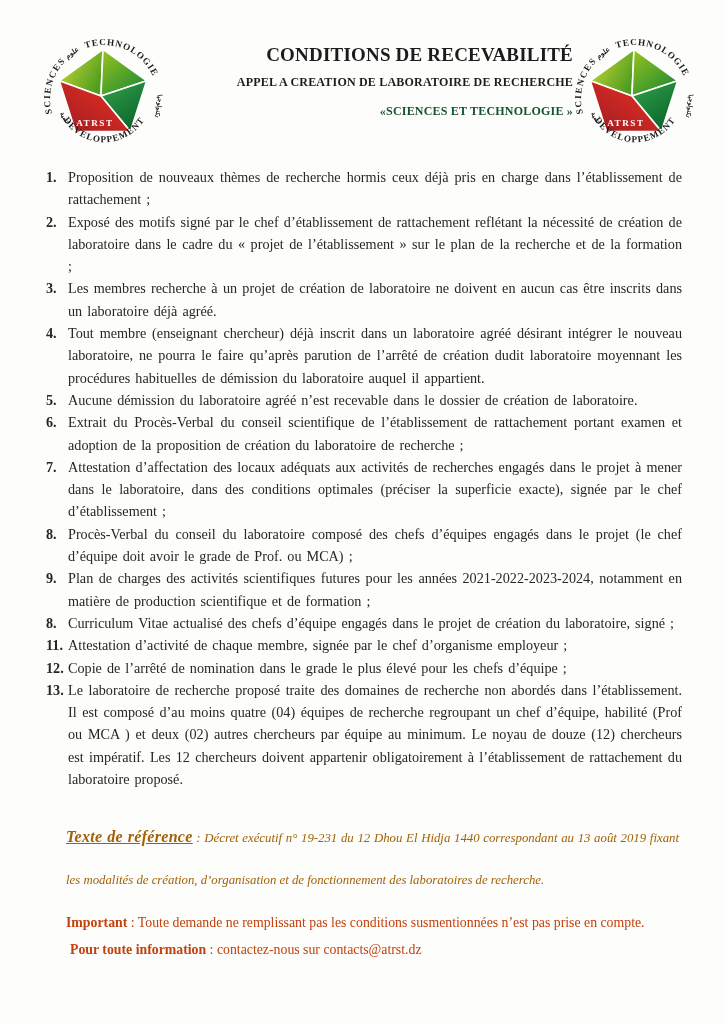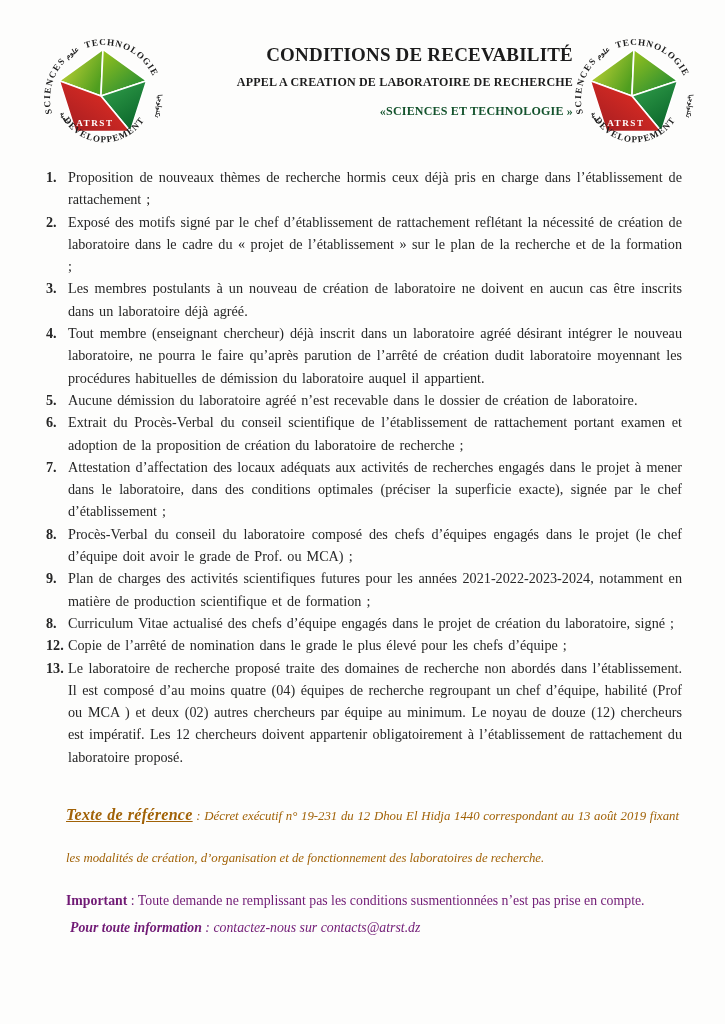--- a/index.html
+++ b/index.html
@@ -76,23 +76,23 @@
     text-align:justify;
     color:#a16207;
   }
   .reference .ref-label {
     font-size:16px;
     font-weight:bold;
     text-decoration:underline;
     letter-spacing:.3px;
   }
   
-  .footer { padding:2px 46px 0 66px; font-size:13.8px; color:#701a75; }
+  .footer { padding:2px 46px 0 66px; font-size:13.8px; color:#c2410c; }
   .foot-line-1 { margin-top:12px; }
-  .foot-line-2 { margin-top:11px; padding-left:4px;font-style:italic; }
+  .foot-line-2 { margin-top:11px; padding-left:4px; }
   .foot-label { font-weight:bold; }
 </style>
 </head>
 <body>
 
 <div class="page">
 
   <div class="header">
 
     <div class="logo-box">
@@ -208,21 +208,21 @@
       <span class="txt">Proposition de nouveaux thèmes de recherche hormis ceux déjà pris en charge dans l’établissement de rattachement ;</span>
     </div>
 
     <div class="item">
       <span class="num">2.</span>
       <span class="txt">Exposé des motifs signé par le chef d’établissement de rattachement reflétant la nécessité de création de laboratoire dans le cadre du « projet de l’établissement » sur le plan de la recherche et de la formation ;</span>
     </div>
 
     <div class="item">
       <span class="num">3.</span>
-      <span class="txt">Les membres postulants à un nouveau de création de laboratoire ne doivent en aucun cas être inscrits dans un laboratoire déjà agréé.</span>
+      <span class="txt">Les membres recherche à un projet de création de laboratoire ne doivent en aucun cas être inscrits dans un laboratoire déjà agréé.</span>
     </div>
 
     <div class="item">
       <span class="num">4.</span>
       <span class="txt">Tout membre (enseignant chercheur) déjà inscrit dans un laboratoire agréé désirant intégrer le nouveau laboratoire, ne pourra le faire qu’après parution de l’arrêté de création dudit laboratoire moyennant les procédures habituelles de démission du laboratoire auquel il appartient.</span>
     </div>
 
     <div class="item">
       <span class="num">5.</span>
       <span class="txt">Aucune démission du laboratoire agréé n’est recevable dans le dossier de création de laboratoire.</span>
@@ -246,20 +246,24 @@
     <div class="item">
       <span class="num">9.</span>
       <span class="txt">Plan de charges des activités scientifiques futures pour les années 2021-2022-2023-2024, notamment en matière de production scientifique et de formation ;</span>
     </div>
 
     <div class="item">
       <span class="num">8.</span>
       <span class="txt">Curriculum Vitae actualisé des chefs d’équipe engagés dans le projet de création du laboratoire, signé ;</span>
     </div>
 
+    <div class="item">
+      <span class="num">11.</span>
+      <span class="txt">Attestation d’activité de chaque membre, signée par le chef d’organisme employeur ;</span>
+    </div>
 
     <div class="item">
       <span class="num">12.</span>
       <span class="txt">Copie de l’arrêté de nomination dans le grade le plus élevé pour les chefs d’équipe ;</span>
     </div>
 
     <div class="item">
       <span class="num">13.</span>
       <span class="txt">Le laboratoire de recherche proposé traite des domaines de recherche non abordés dans l’établissement. Il est composé d’au moins quatre (04) équipes de recherche regroupant un chef d’équipe, habilité (Prof ou MCA ) et deux (02) autres chercheurs par équipe au minimum. Le noyau de douze (12) chercheurs est impératif. Les 12 chercheurs doivent appartenir obligatoirement à l’établissement de rattachement du laboratoire proposé.</span>
     </div>

